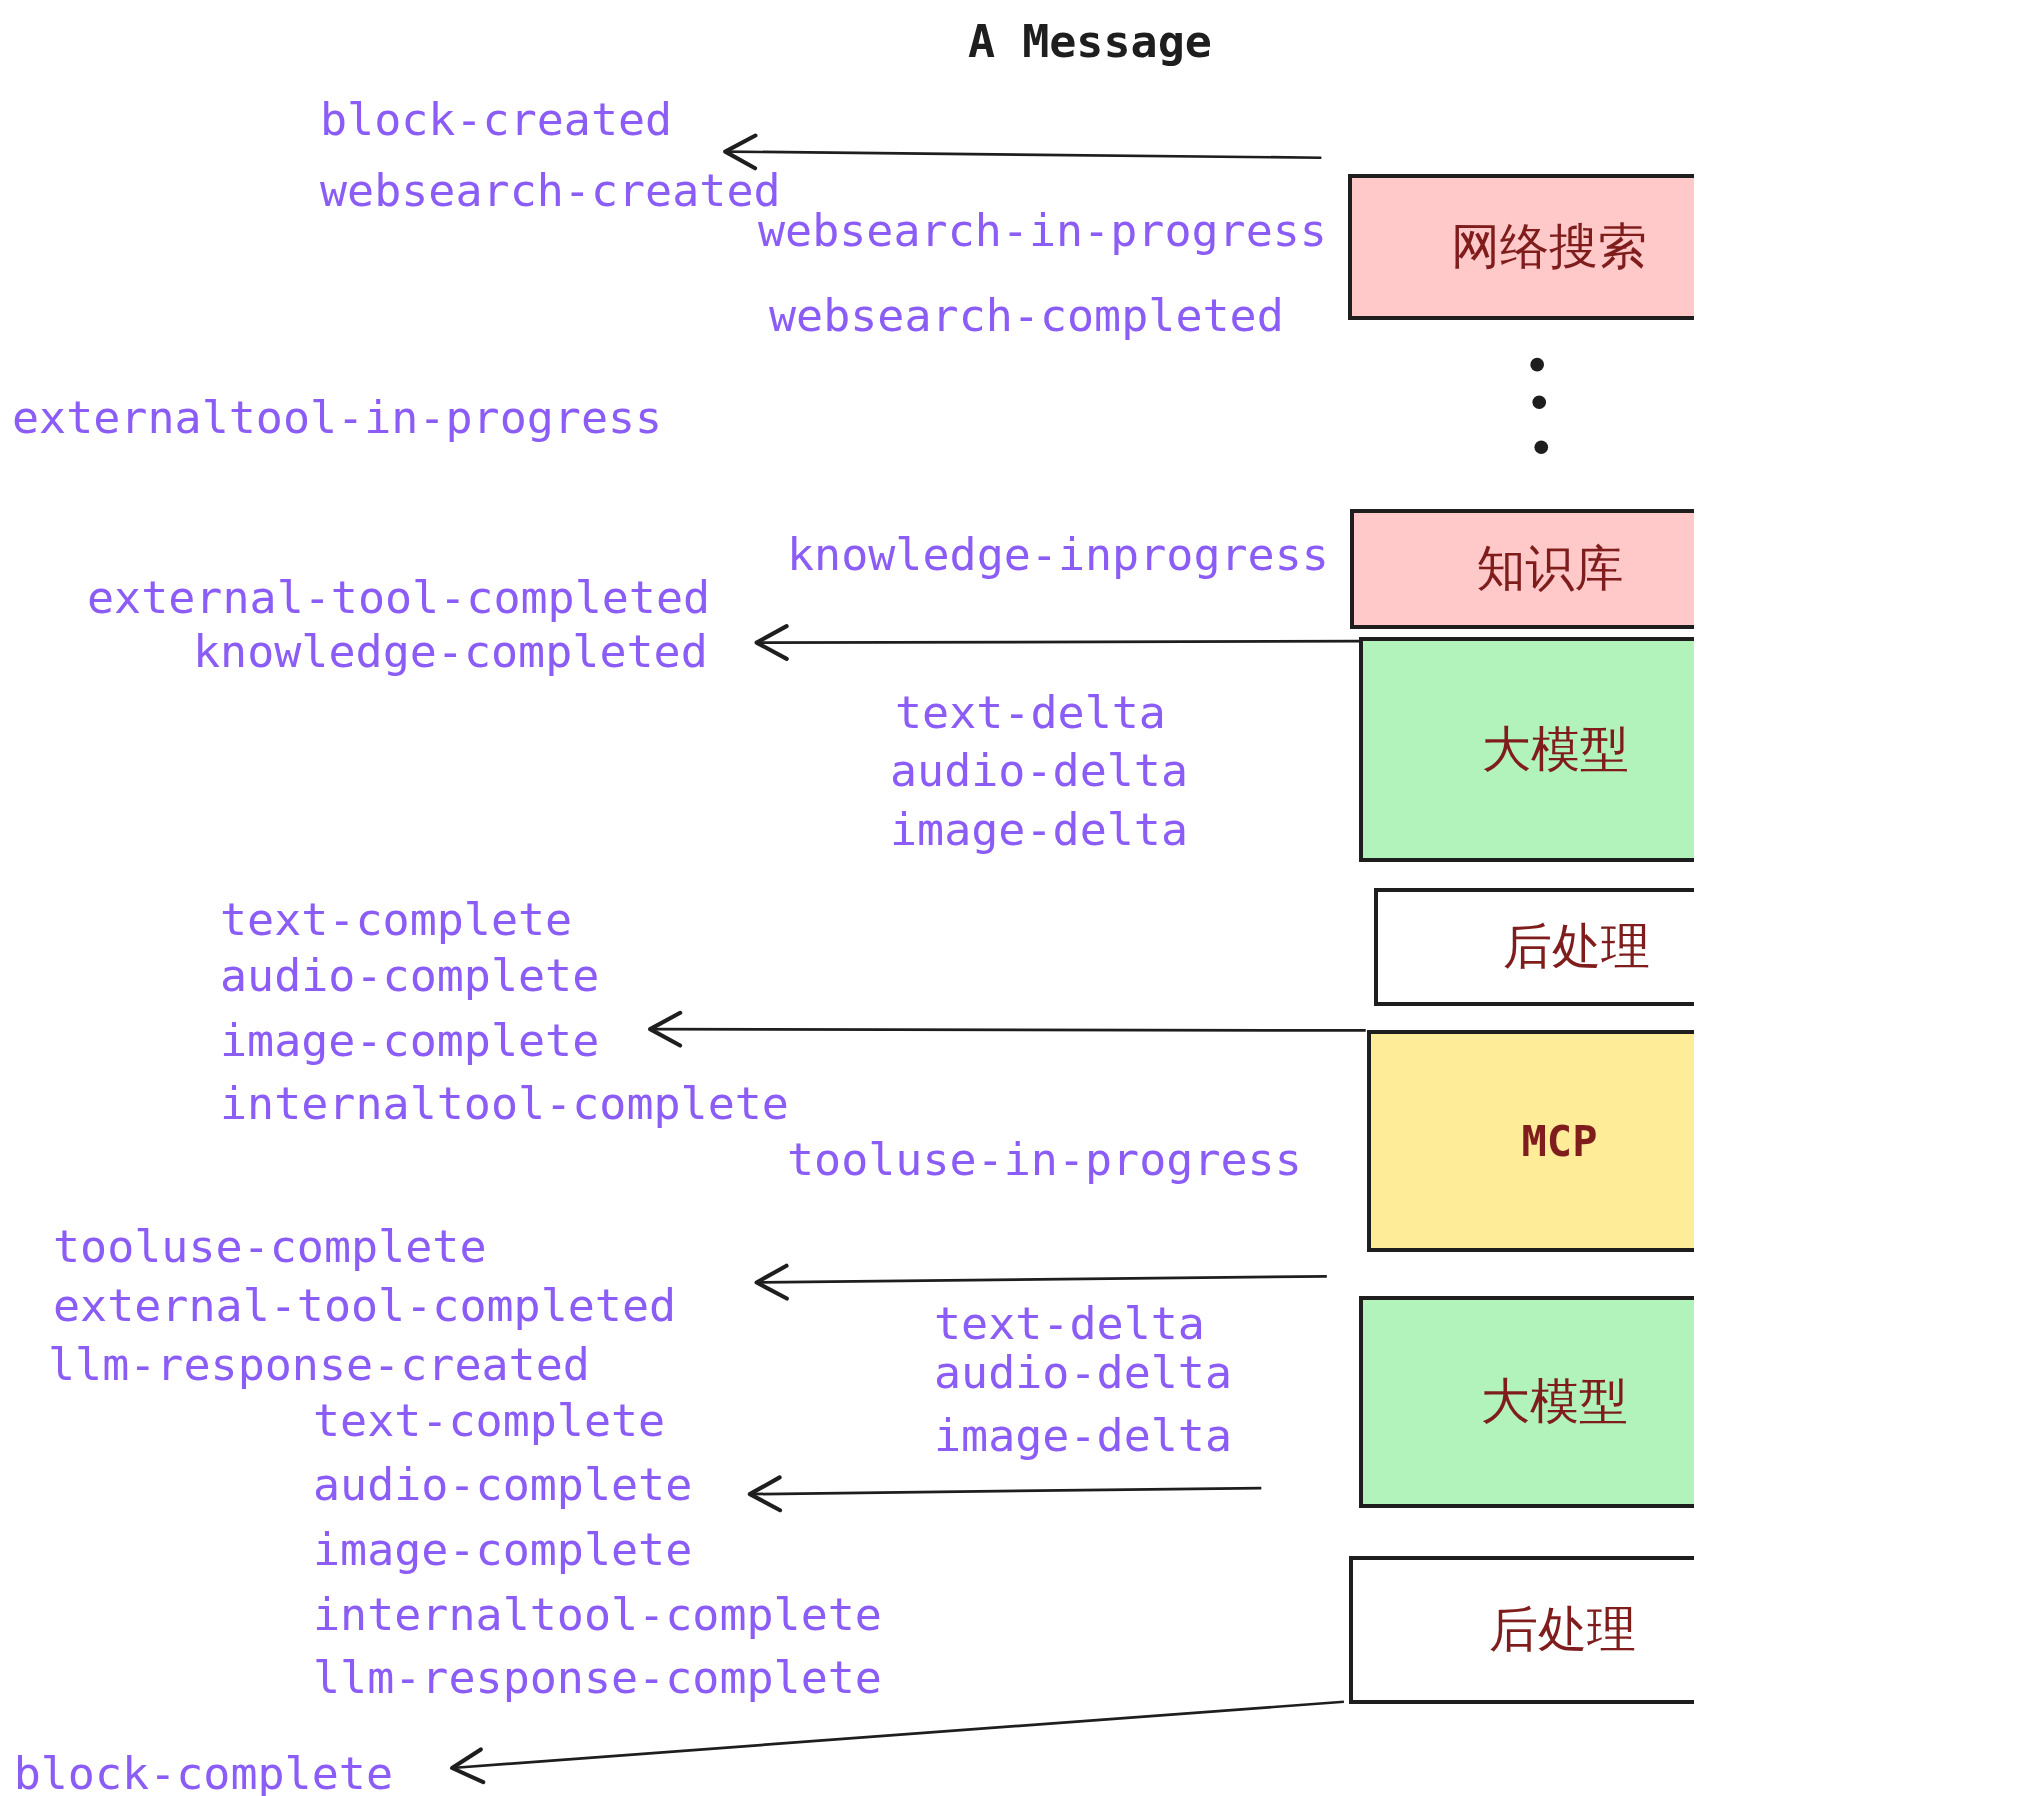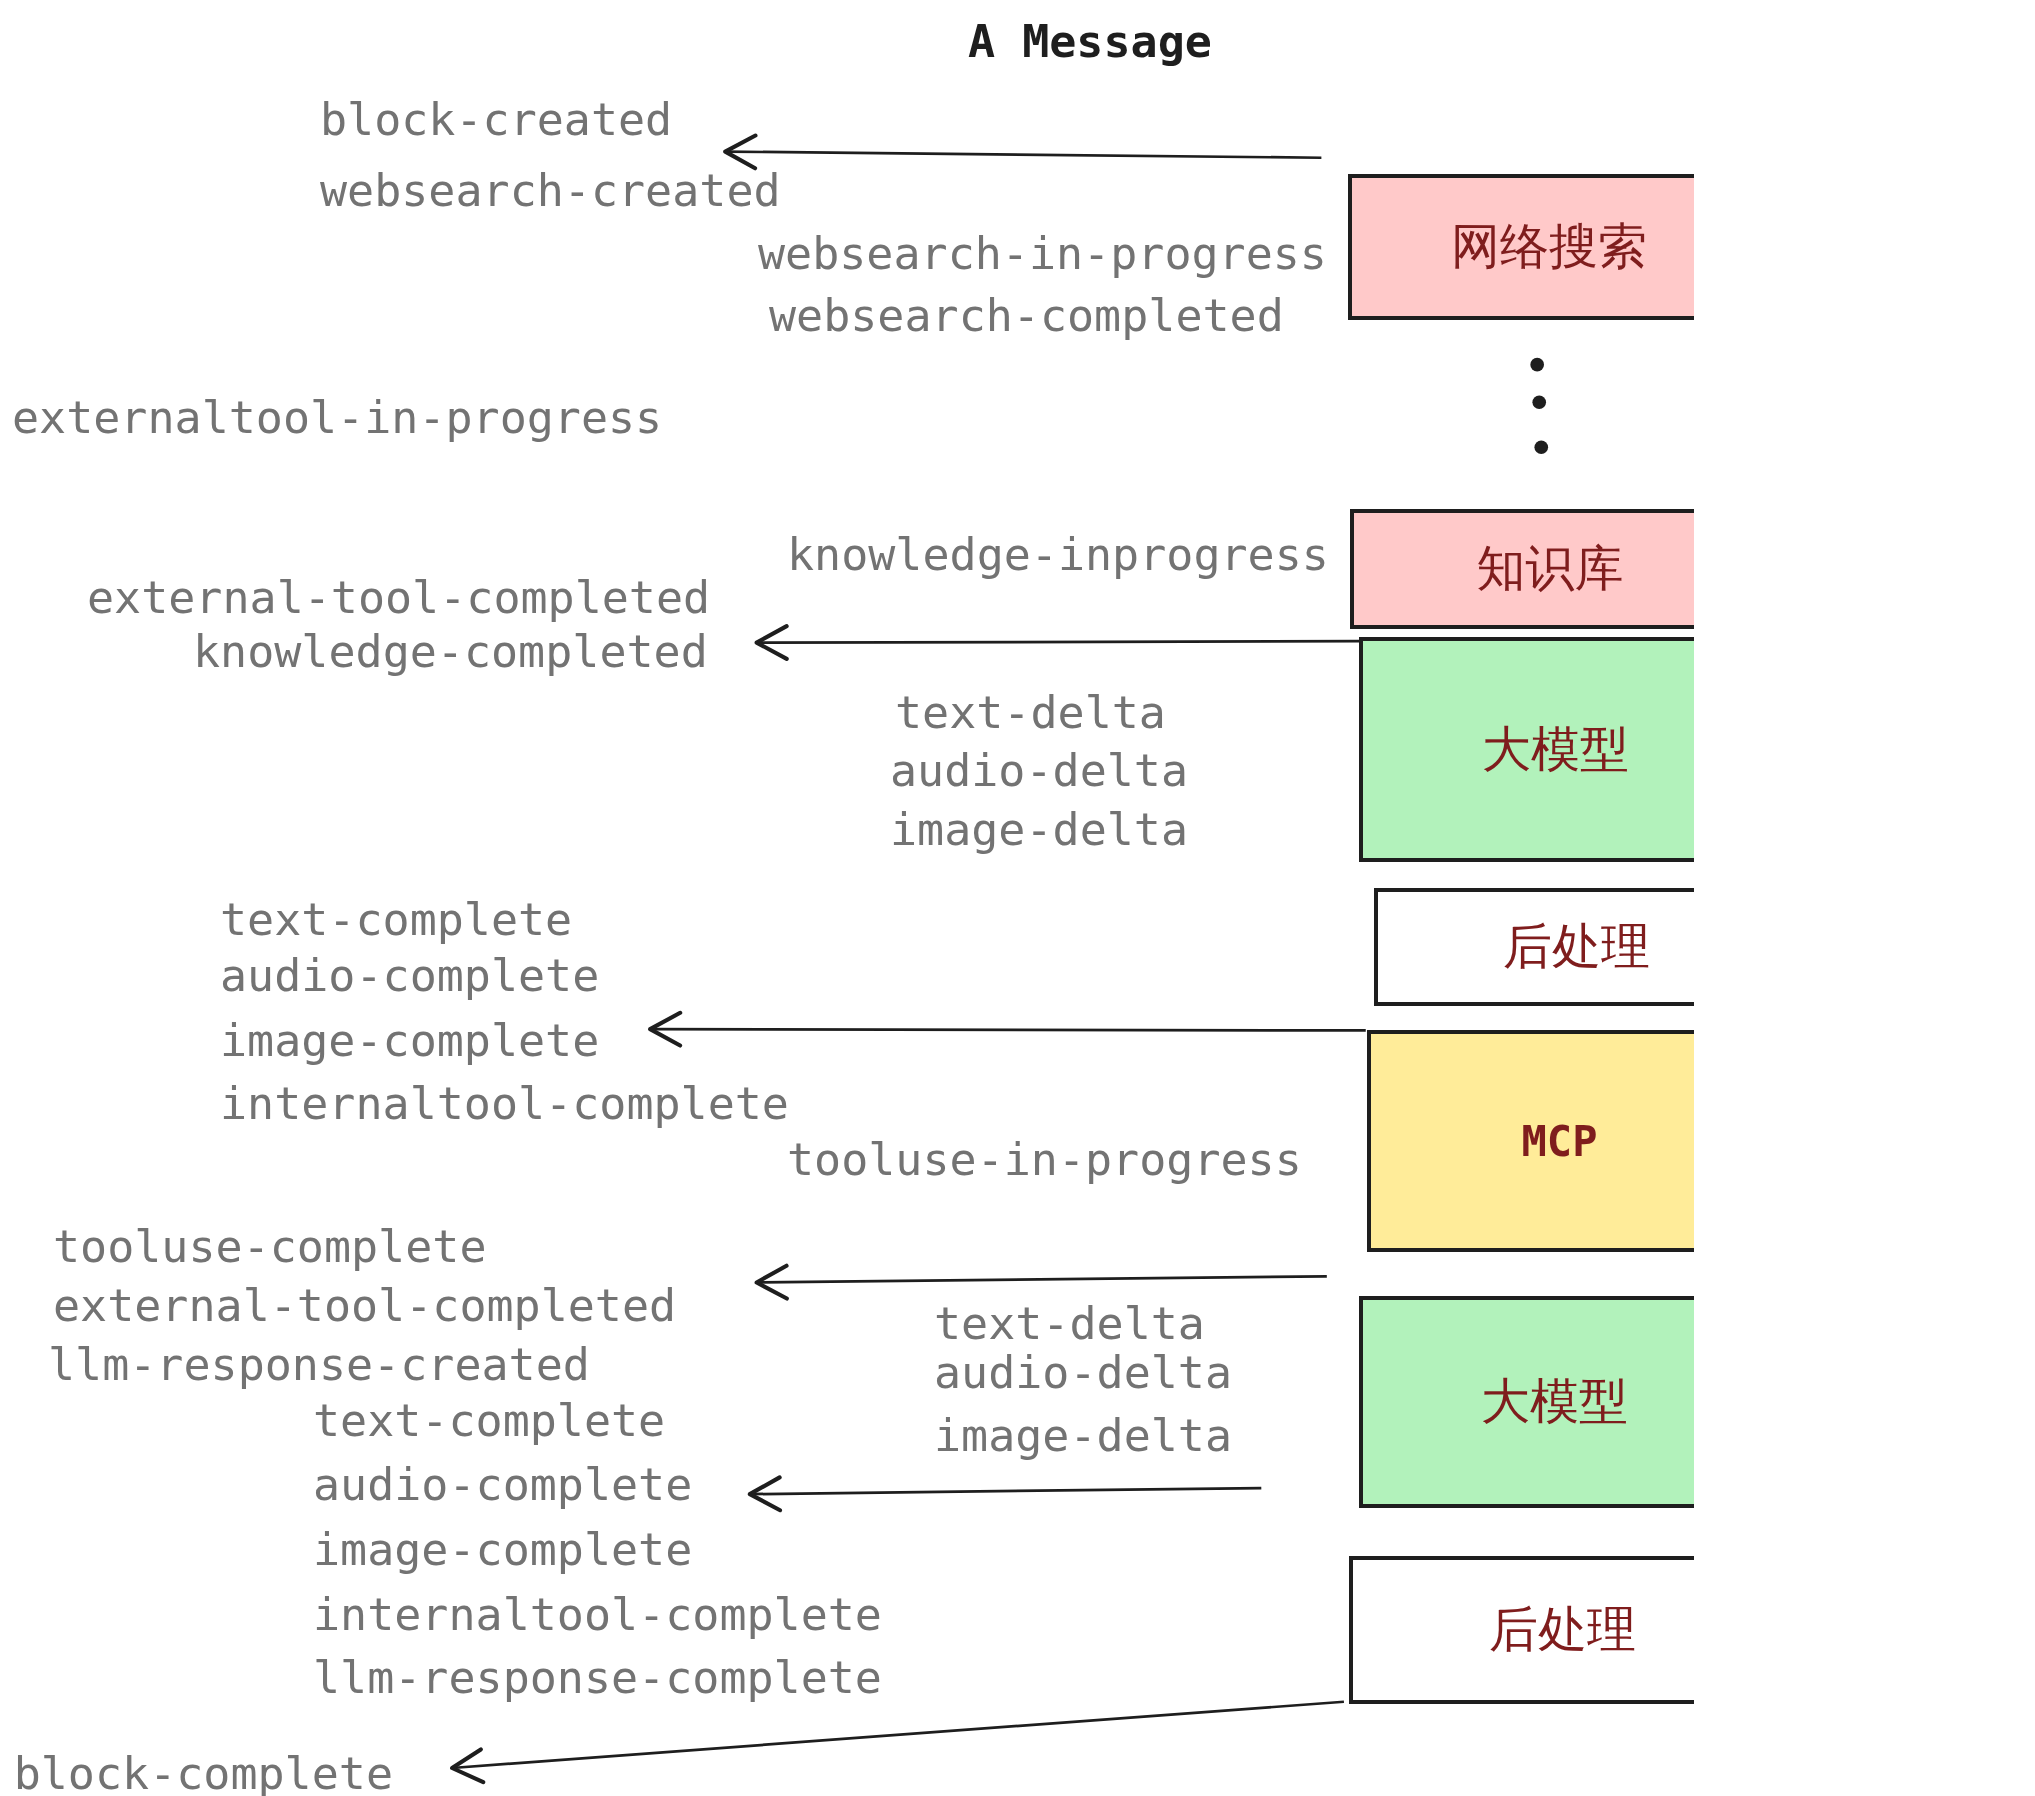--- a/index.html
+++ b/index.html
@@ -17,21 +17,21 @@
     left: 968px; top: 15px;
     font-size: 45px;
     font-weight: 600;
     white-space: nowrap;
   }
   .ev {
     position: absolute;
     font-size: 45px;
     line-height: 1.08;
     white-space: nowrap;
-    color: #737373;
+    color: #8b5cf6;
   }
   .box {
     position: absolute;
     box-sizing: border-box;
     border: 4.1px solid #1e1e1e;
     display: flex;
     align-items: center;
     justify-content: center;
     background: #ffffff;
   }
@@ -63,21 +63,21 @@
 </style>
 </head>
 <body>
 
 <div class="canvas">
 
   <div class="title">A Message</div>
 
   <div class="ev" style="left:320px;  top:96px;">block-created</div>
   <div class="ev" style="left:320px;  top:167px;">websearch-created</div>
-  <div class="ev" style="left:758px; top:207px;margin-top:23px;">websearch-in-progress</div>
+  <div class="ev" style="left:758px; top:207px;">websearch-in-progress</div>
   <div class="ev" style="left:769px; top:292px;">websearch-completed</div>
   <div class="ev" style="left:12px;   top:394px;">externaltool-in-progress</div>
   <div class="ev" style="left:787px; top:531px;">knowledge-inprogress</div>
   <div class="ev" style="left:87px;  top:574px;">external-tool-completed</div>
   <div class="ev" style="left:193px;  top:628px;">knowledge-completed</div>
   <div class="ev" style="left:895px; top:689px;">text-delta</div>
   <div class="ev" style="left:890px; top:747px;">audio-delta</div>
   <div class="ev" style="left:890px; top:806px;">image-delta</div>
   <div class="ev" style="left:220px;  top:896px;">text-complete</div>
   <div class="ev" style="left:220px;  top:952px;">audio-complete</div>

